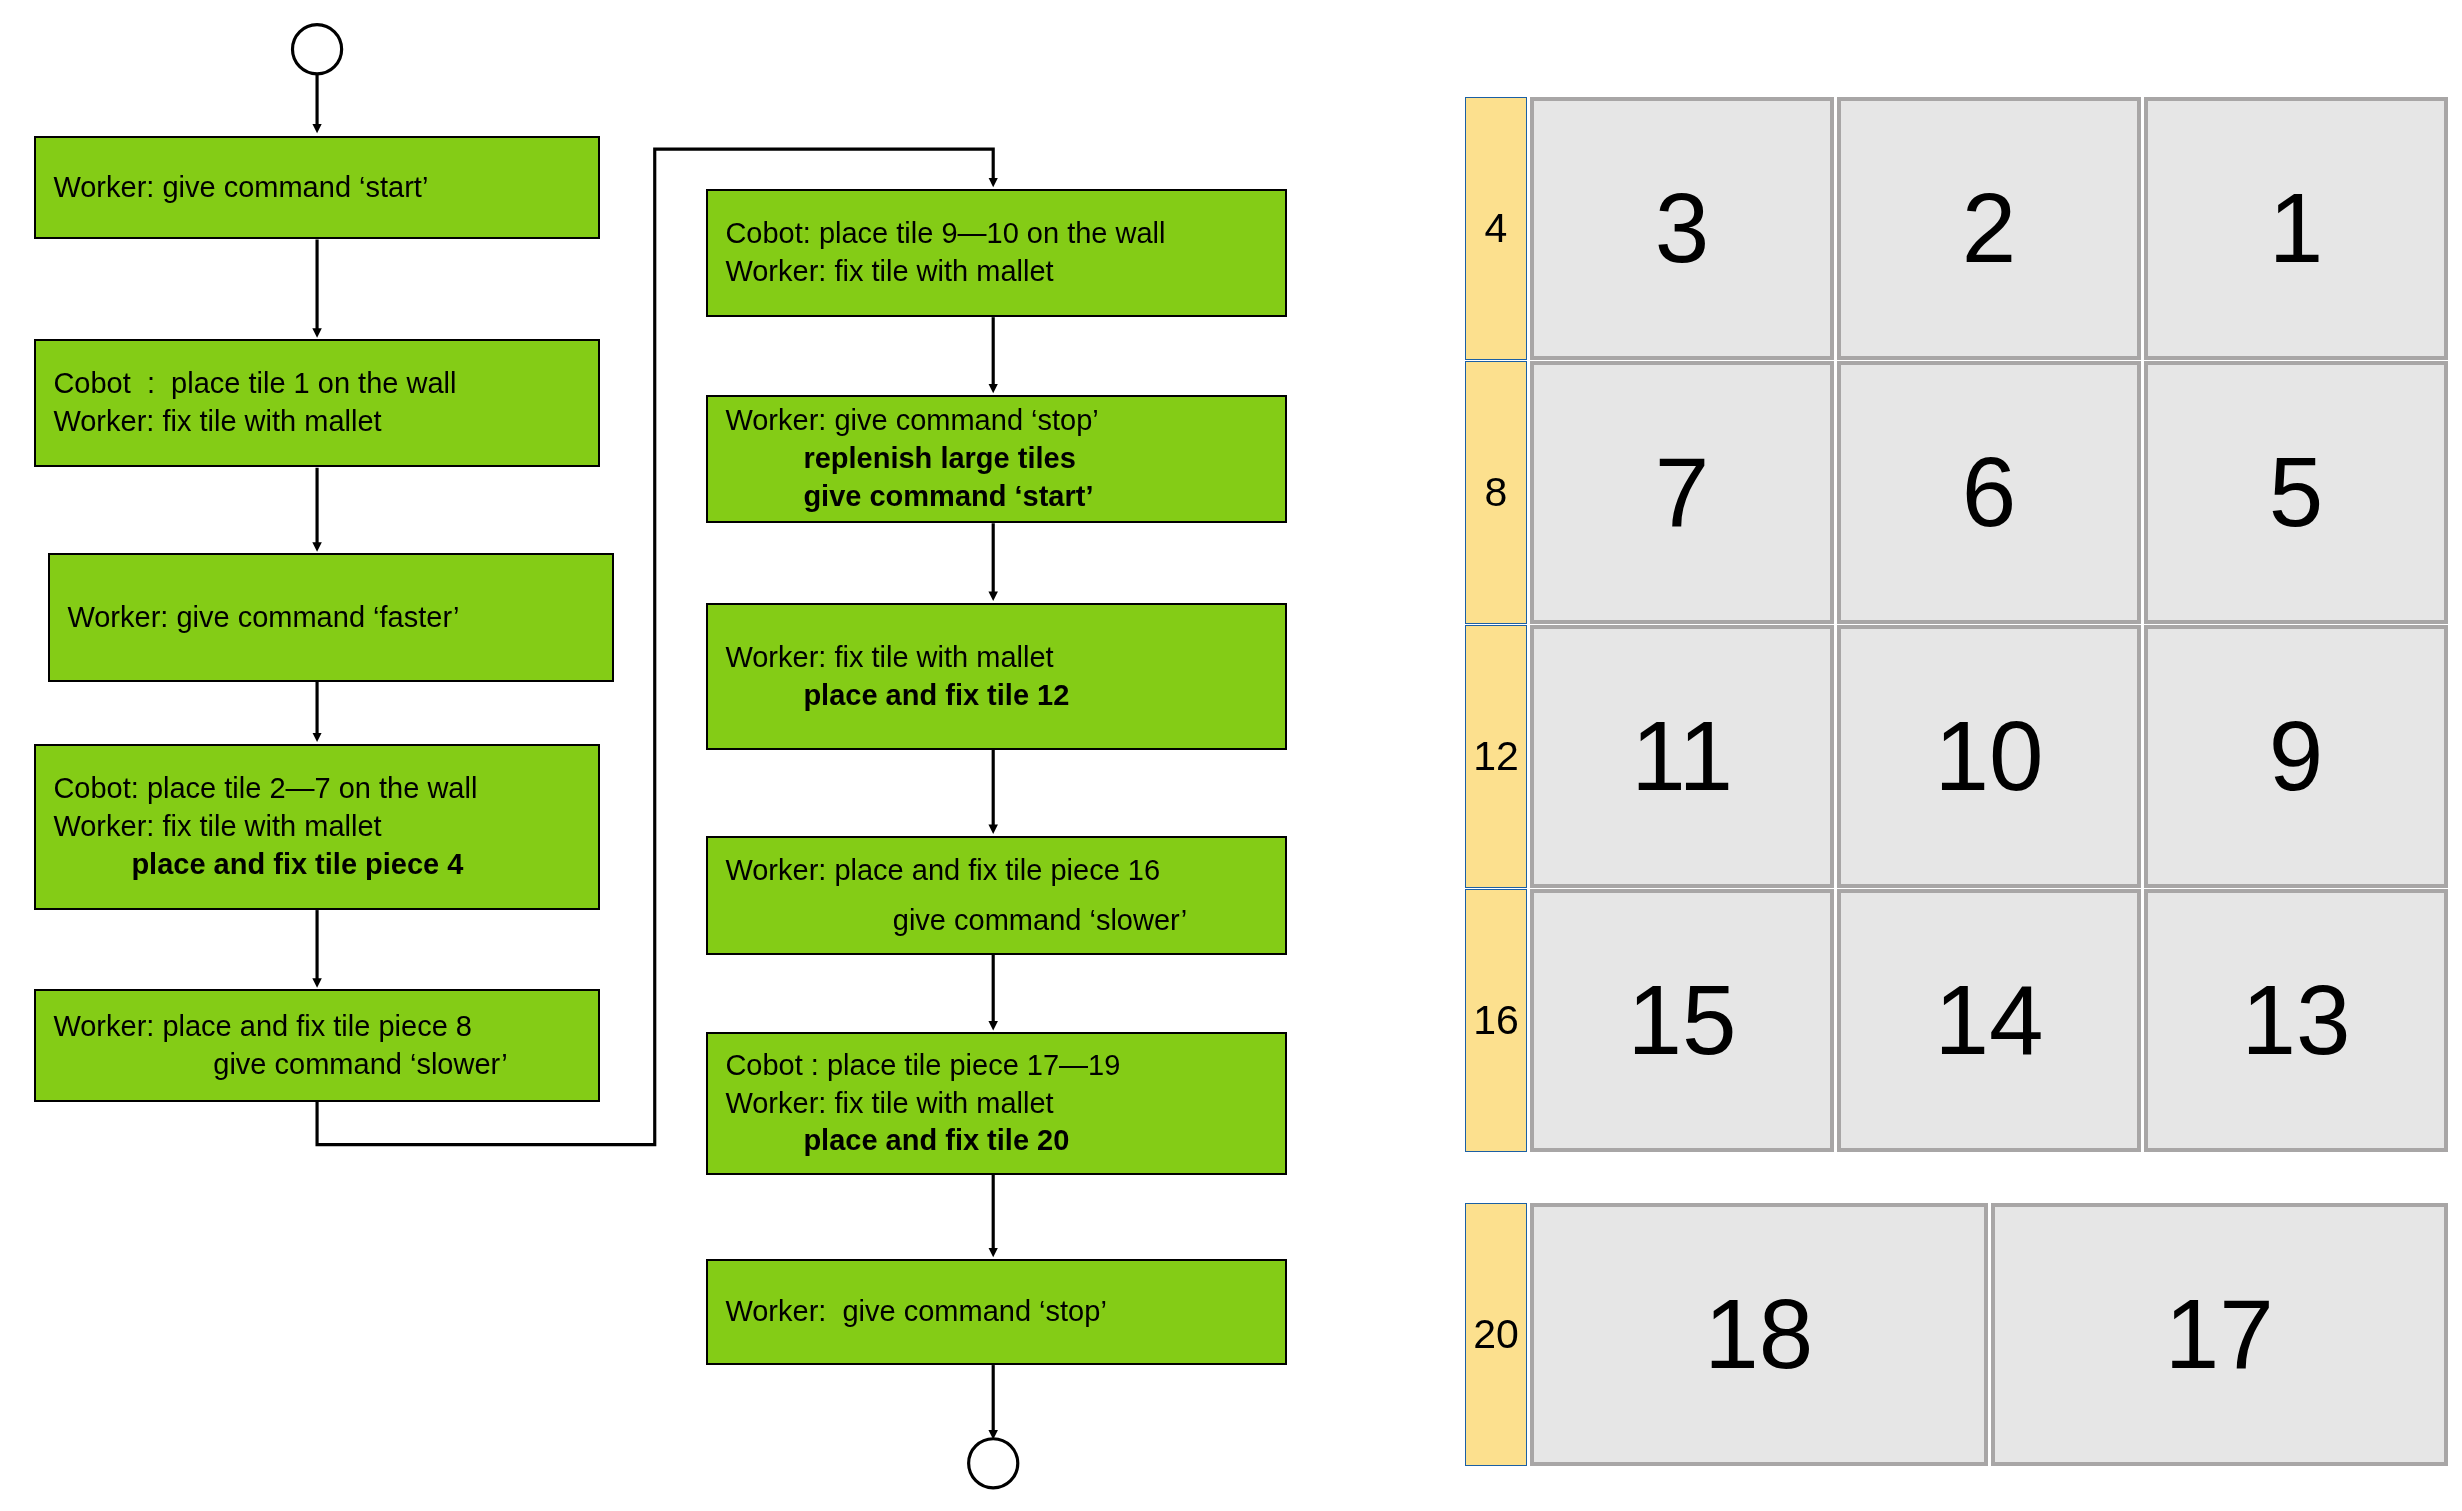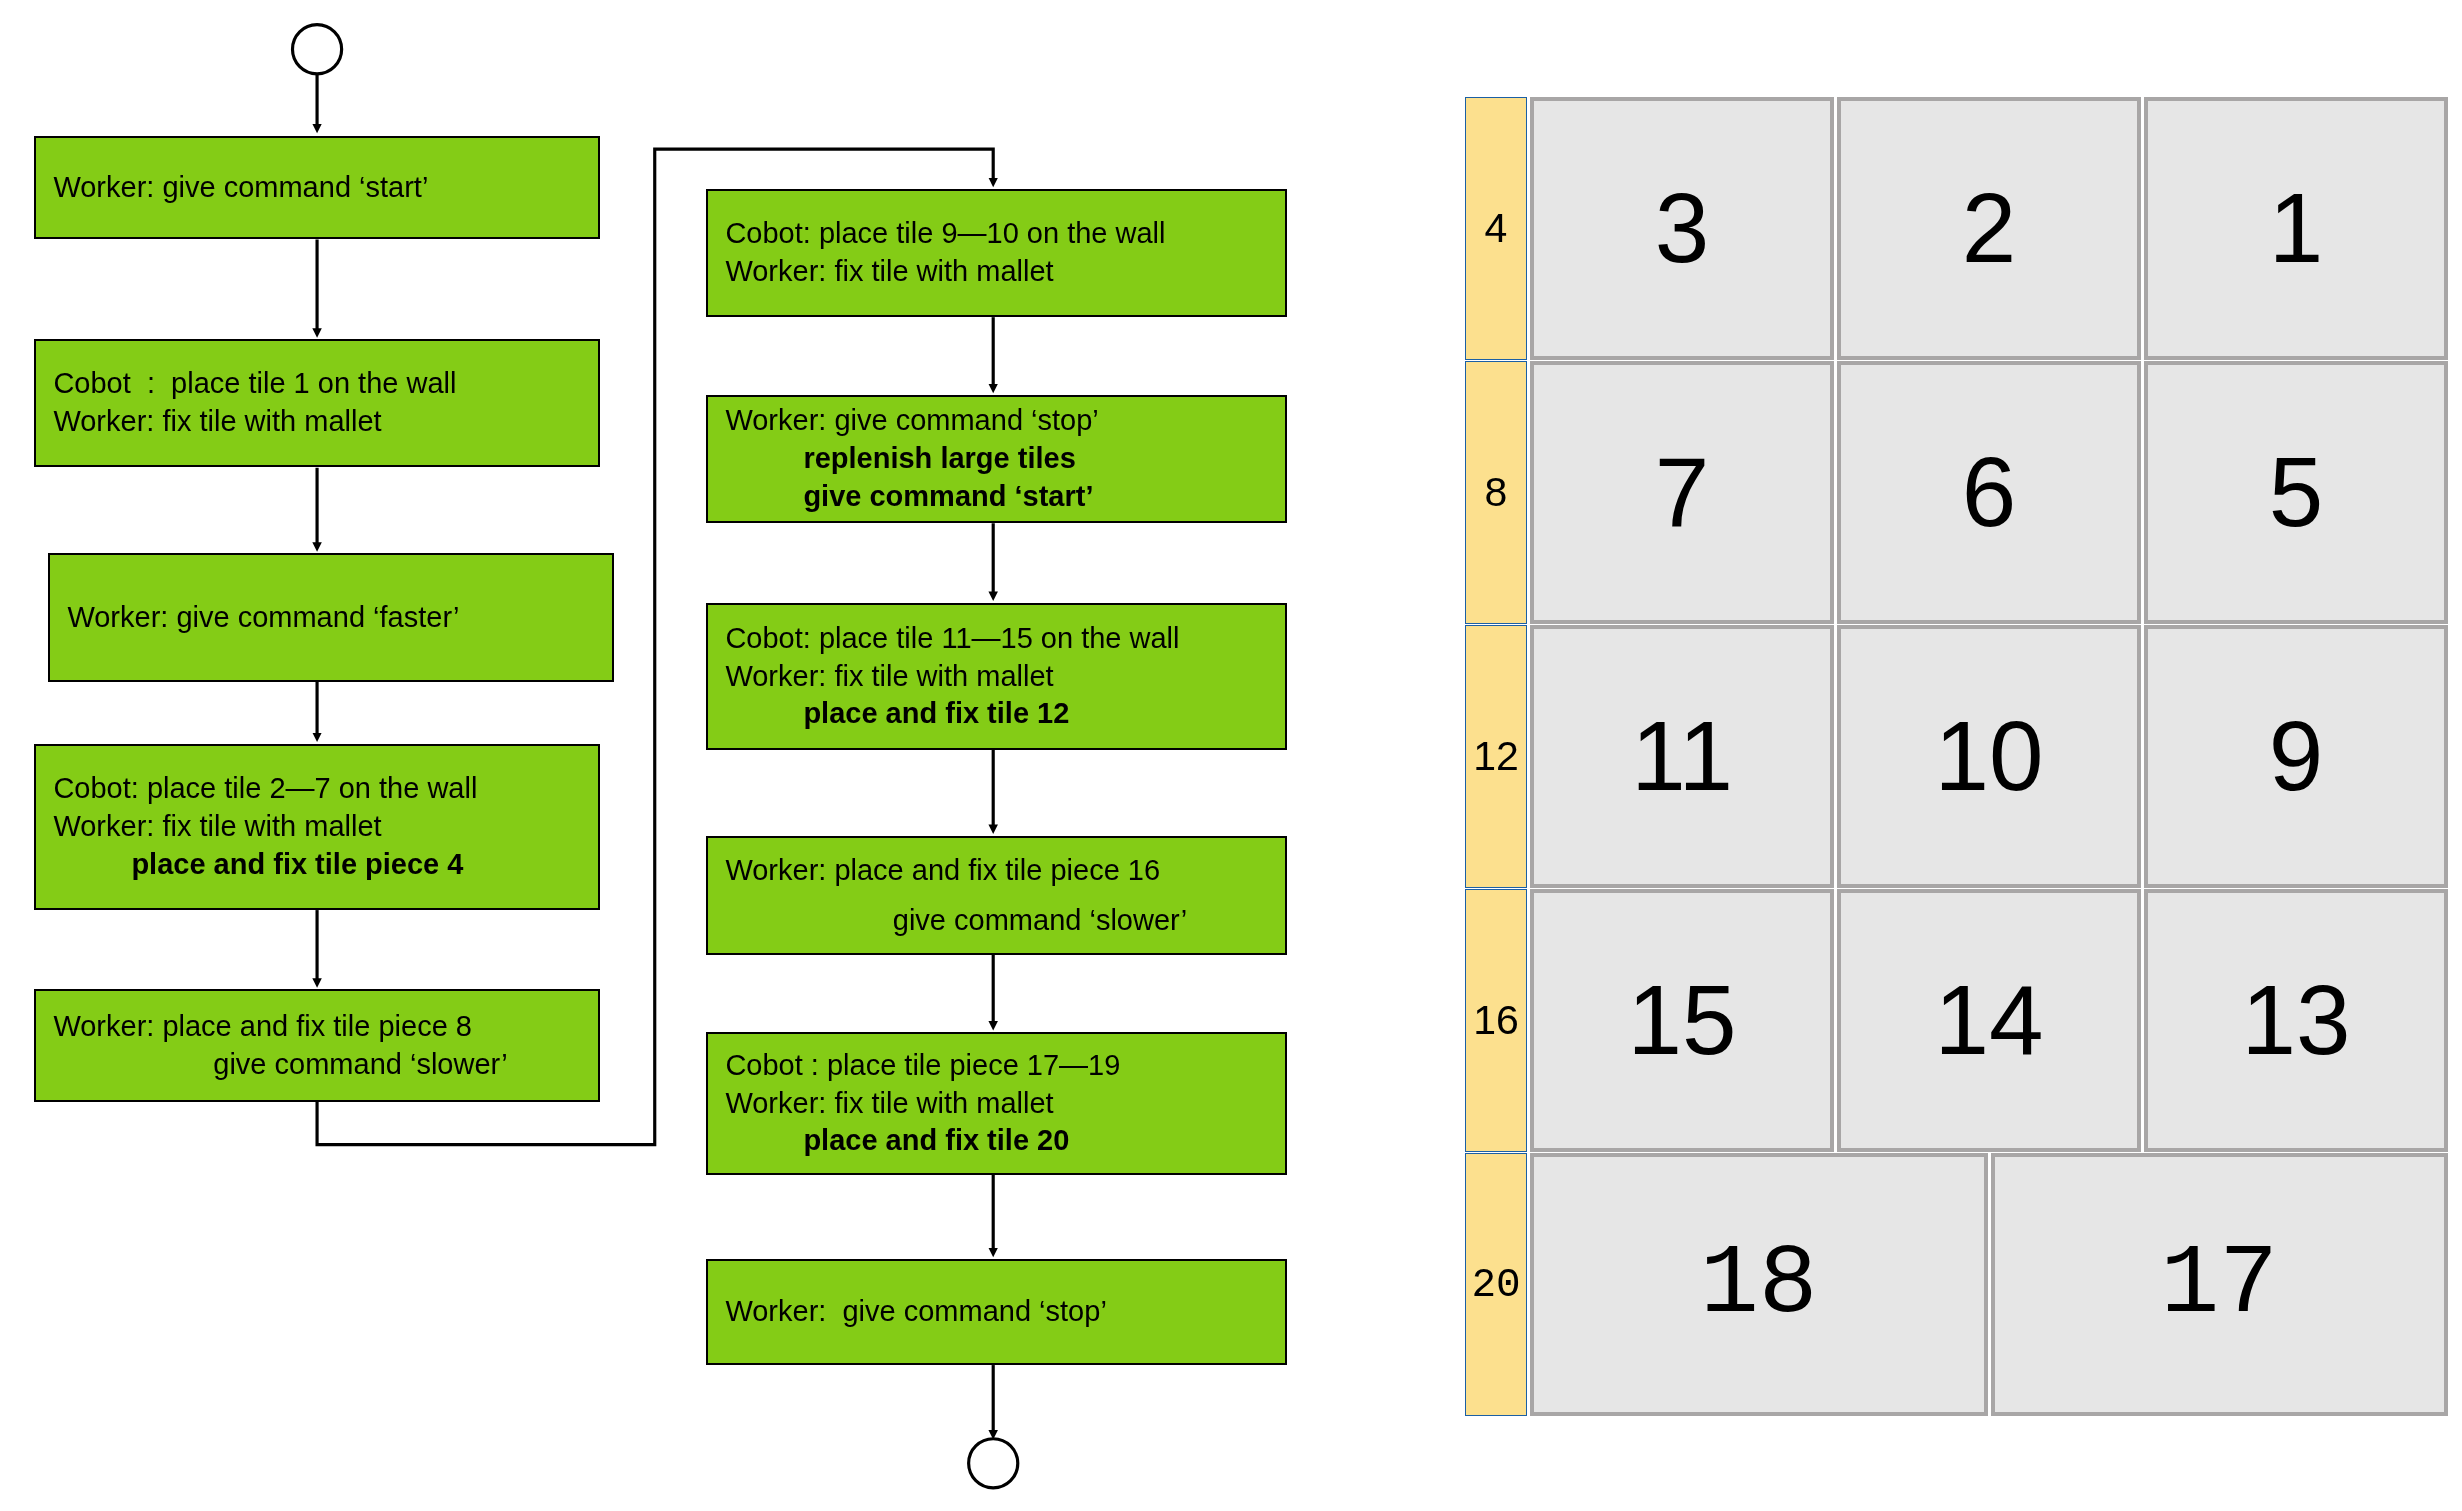--- a/index.html
+++ b/index.html
@@ -149,21 +149,20 @@
   <span class="line">Worker: fix tile with mallet</span>
 </div>
 
 <div class="fc-box" style="left:706px; top:395px; width:581px; height:128px;">
   <span class="line">Worker: give command ‘stop’</span>
   <span class="line indent">replenish large tiles</span>
   <span class="line indent">give command ‘start’</span>
 </div>
 
 <div class="fc-box" style="left:706px; top:603px; width:581px; height:147px;">
-  <span class="line">Cobot: place tile 11—15 on the wall</span>
   <span class="line">Worker: fix tile with mallet</span>
   <span class="line indent">place and fix tile 12</span>
 </div>
 
 <div class="fc-box" style="left:706px; top:836px; width:581px; height:119px;gap:12px;">
   <span class="line">Worker: place and fix tile piece 16</span>
   <span class="line indent-wide">give command ‘slower’</span>
 </div>
 
 <div class="fc-box" style="left:706px; top:1032px; width:581px; height:143px;">
@@ -194,19 +193,19 @@
     <div class="cell cell-gray">11</div>
     <div class="cell cell-gray">10</div>
     <div class="cell cell-gray">9</div>
   </div>
   <div class="grid-row" style="top:792px;">
     <div class="cell cell-yellow">16</div>
     <div class="cell cell-gray">15</div>
     <div class="cell cell-gray">14</div>
     <div class="cell cell-gray">13</div>
   </div>
-  <div class="grid-row" style="top:1056px;font-family:Liberation Mono, monospace;">
+  <div class="grid-row" style="top:1106px;">
     <div class="cell cell-yellow">20</div>
     <div class="cell cell-gray">18</div>
     <div class="cell cell-gray">17</div>
   </div>
 </div>
 
 
 </body></html>

